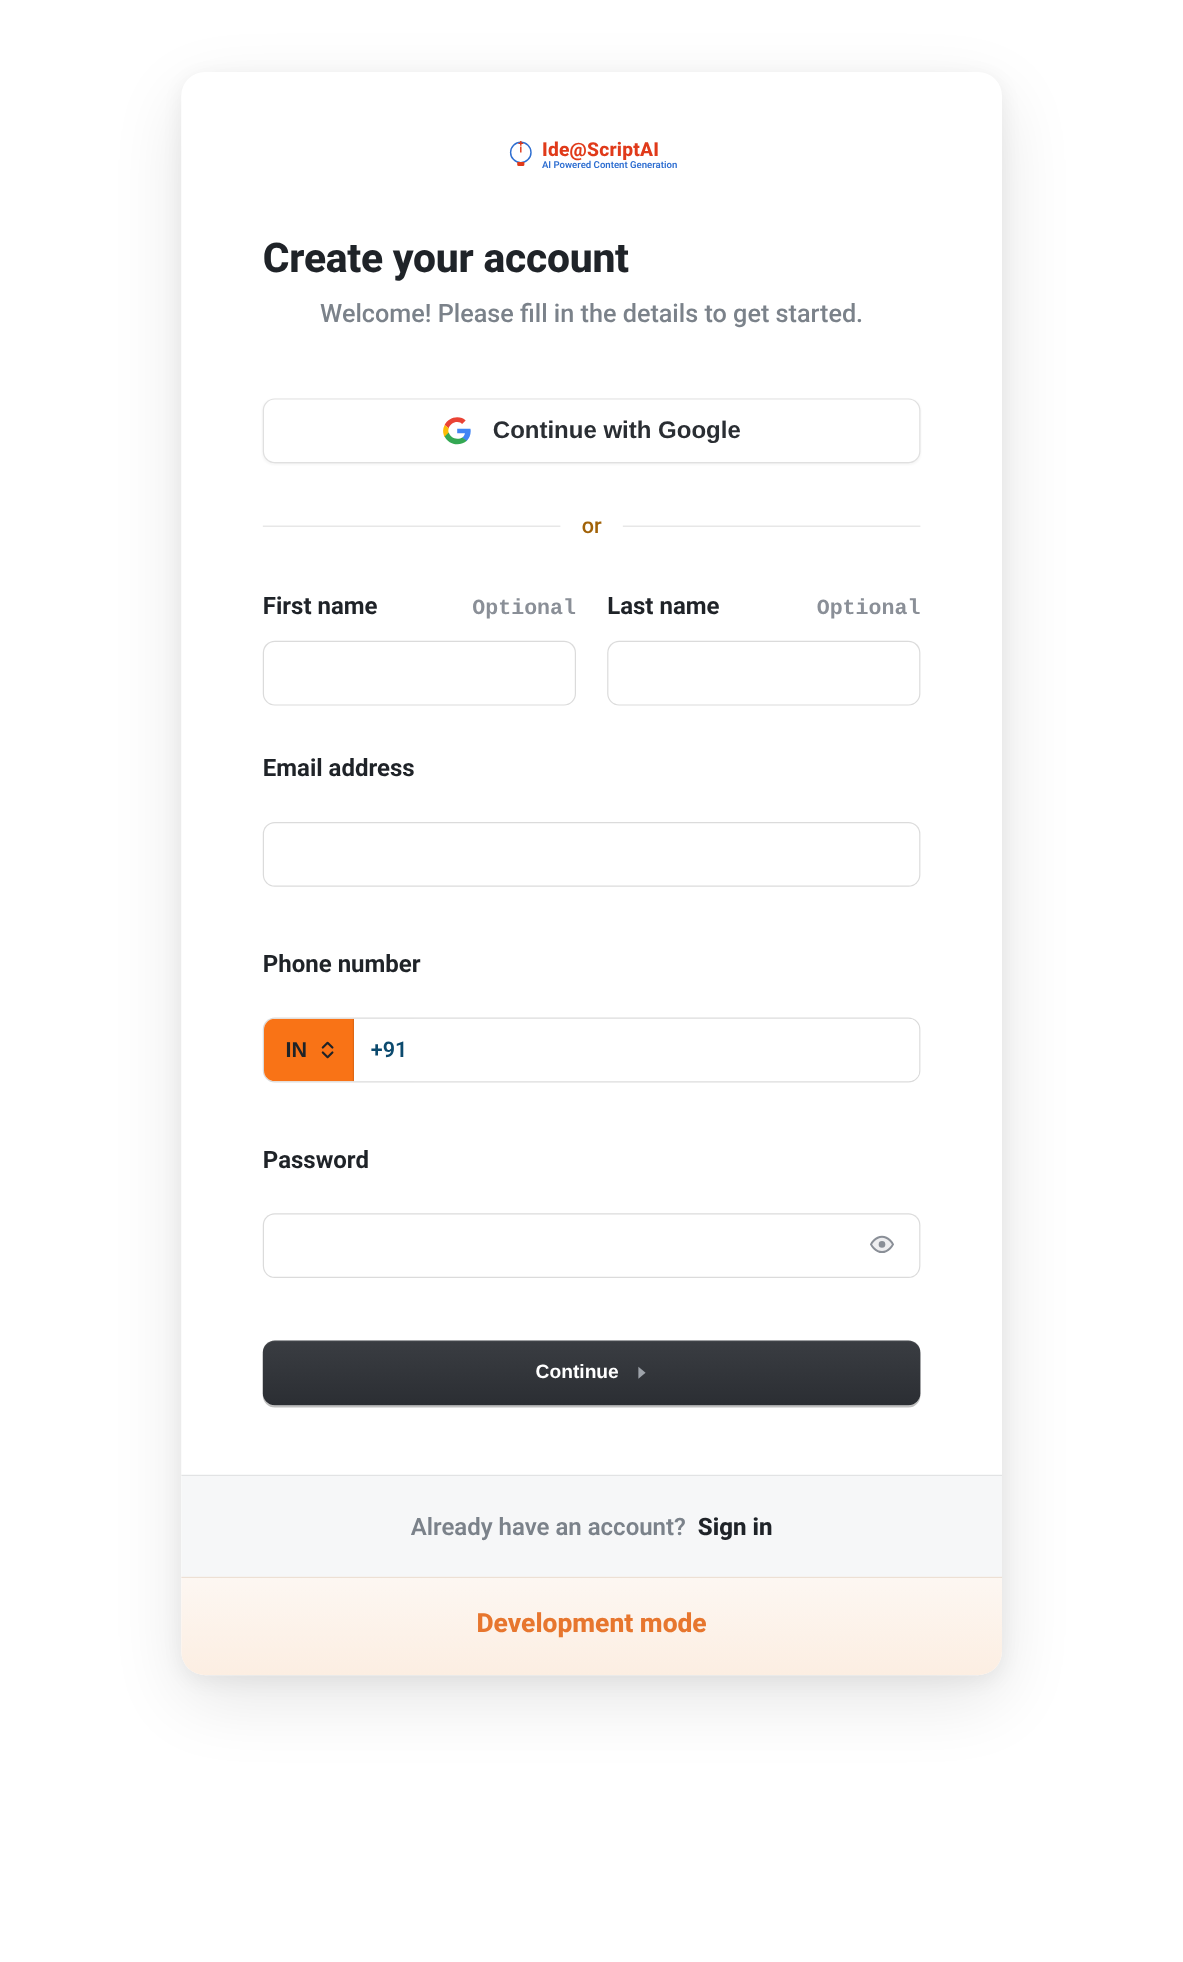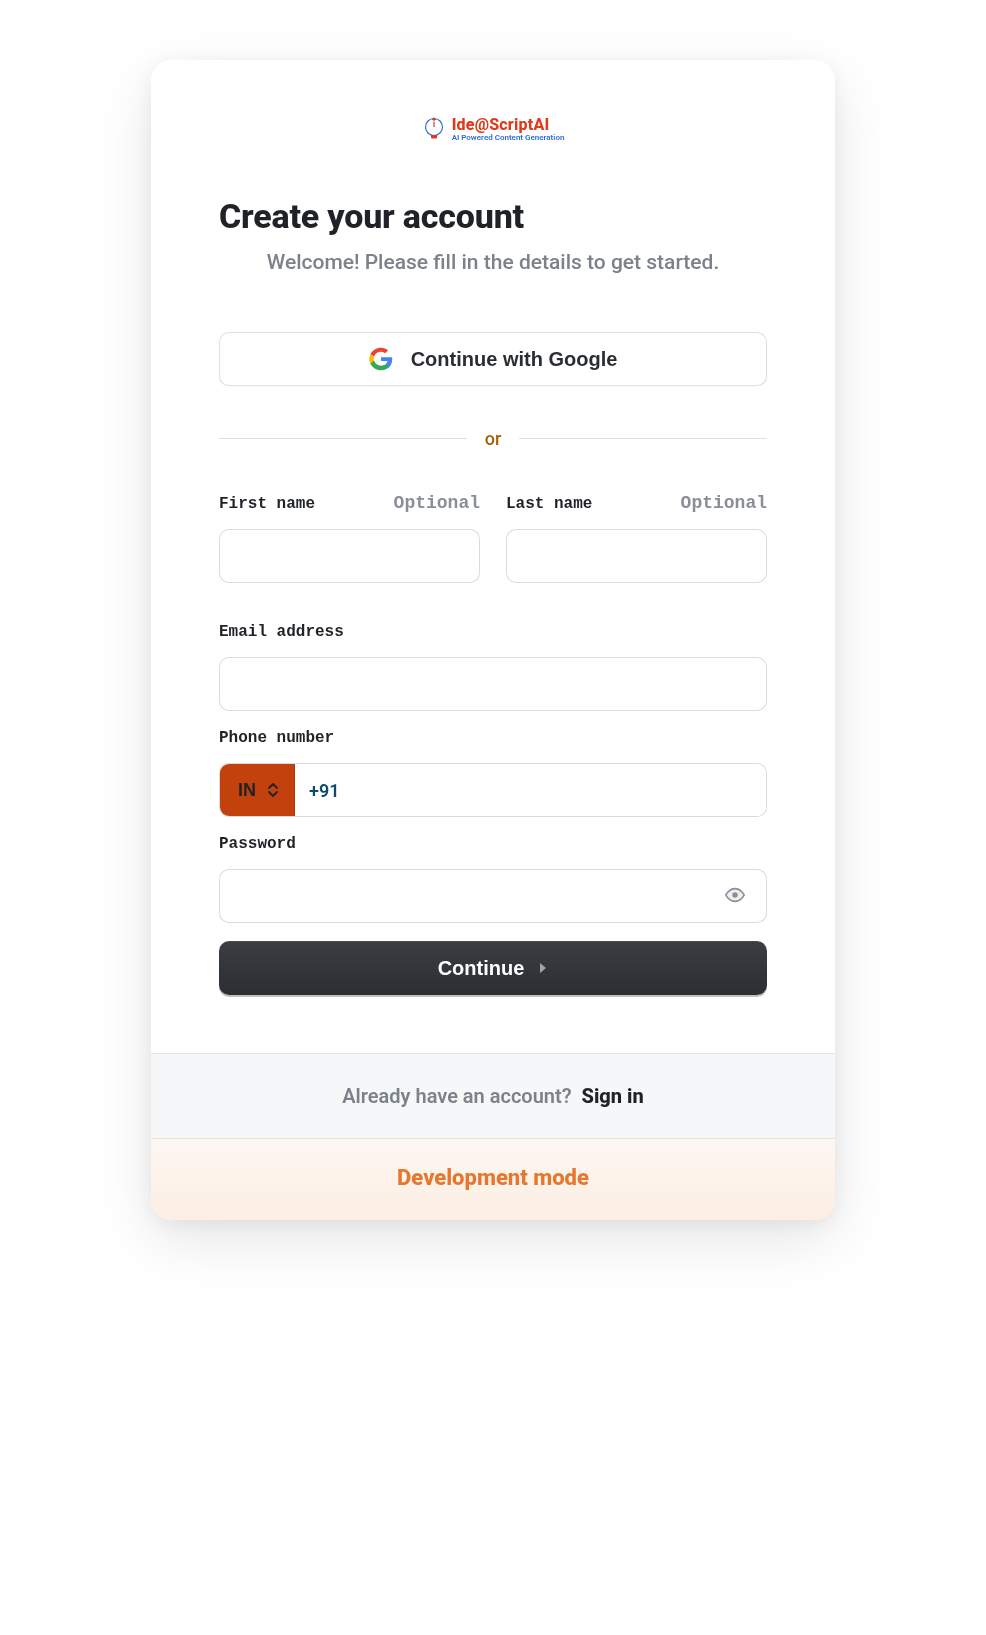--- a/index.html
+++ b/index.html
@@ -95,56 +95,55 @@
   }
   .field { display: flex; flex-direction: column; }
   .label-row {
     display: flex;
     justify-content: space-between;
     align-items: baseline;
     margin-bottom: 16px;
   }
   label.lbl {
     color: #1f2328;
-    font-size: 16px;
-    font-weight: 700;
-    font-family: Liberation Mono, monospace;
+    font-size: 20px;
+    font-weight: 700;
   }
   .opt-tag {
     color: #8a8f97;
     font-size: 18px;
     font-weight: 600;
     font-family: Liberation Mono, monospace;
   }
   .input {
     height: 54px;
     width: 100%;
     border: 1px solid rgba(0,0,0,0.14);
     border-radius: 10px;
     background: #ffffff;
     font-size: 18px;
     padding: 0 16px;
     color: #1f2328;
   }
-  .field-full { margin-bottom: 18px; }
+  .field-full { margin-bottom: 52px; gap: 17px; }
   .phone-wrap {
     display: flex;
     align-items: stretch;
     border: 1px solid rgba(0,0,0,0.14);
     border-radius: 10px;
     overflow: hidden;
     background: #ffffff;
     height: 54px;
   }
   .cc-btn {
     display: flex;
     align-items: center;
     gap: 10px;
     padding: 0 14px 0 18px;
-    background: #c2410c;
+    background: #f97316;
     border: none;
     border-right: 1px solid rgba(0,0,0,0.10);
     font-size: 18px;
     font-weight: 700;
     color: #1f2328;
     cursor: pointer;
   }
   .cc-btn svg { display:block; }
   .phone-prefix {
     display: flex;
@@ -177,21 +176,21 @@
     cursor: pointer;
     color: #8a8f97;
   }
   .continue-btn {
     width: 100%;
     height: 54px;
     border: none;
     border-radius: 10px;
     background: linear-gradient(180deg, #3a3d42 0%, #2b2e33 100%);
     color: #ffffff;
-    font-size: 20px;
+    font-size: 16px;
     font-weight: 700;
     display: flex;
     align-items: center;
     justify-content: center;
     gap: 14px;
     cursor: pointer;
     box-shadow: 0 2px 0 rgba(0,0,0,0.25), inset 0 1px 0 rgba(255,255,255,0.08);
     margin-top: 16px;
   }
   .continue-btn svg { display:block; }

